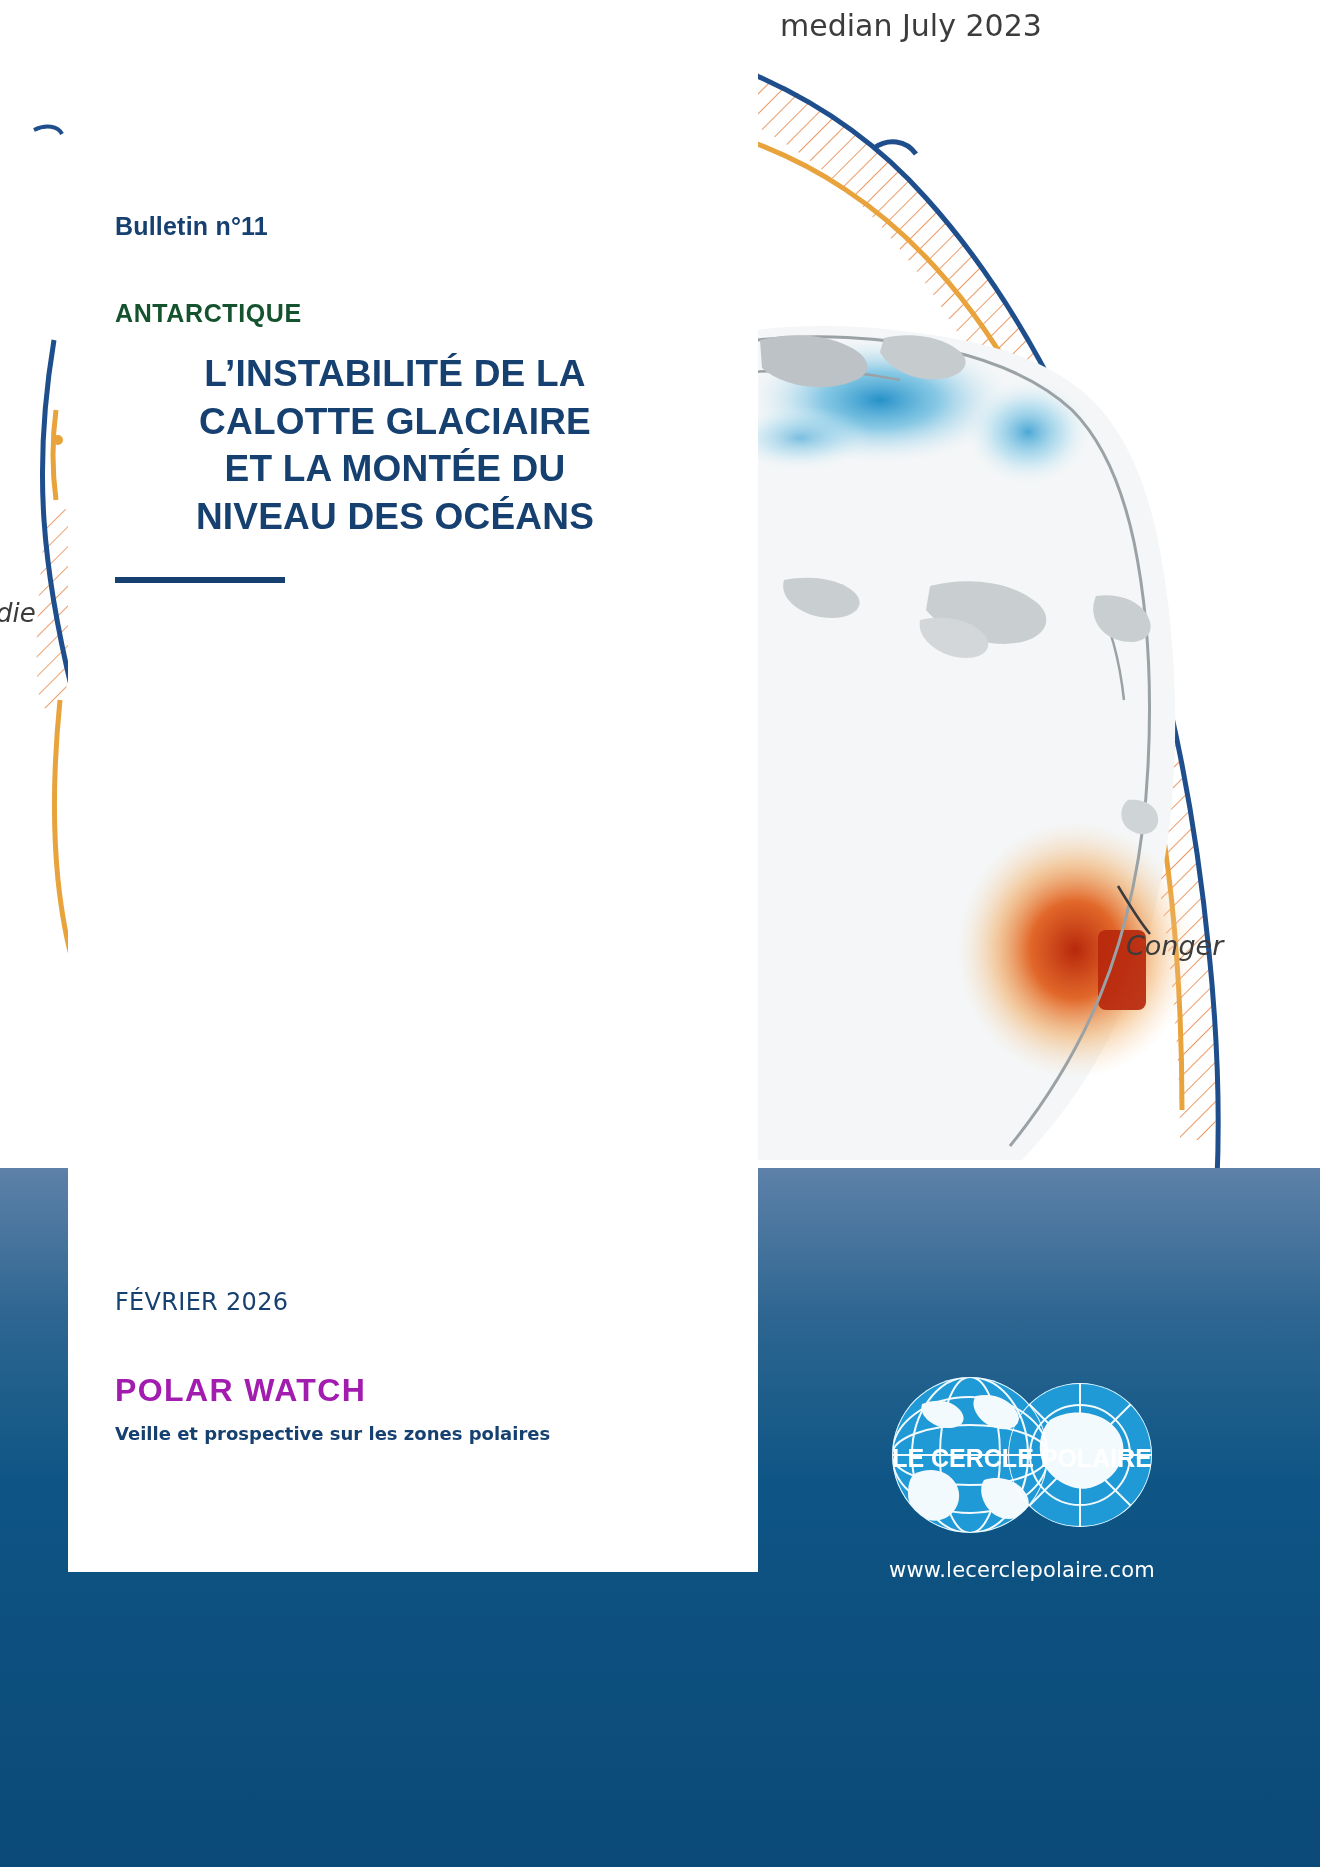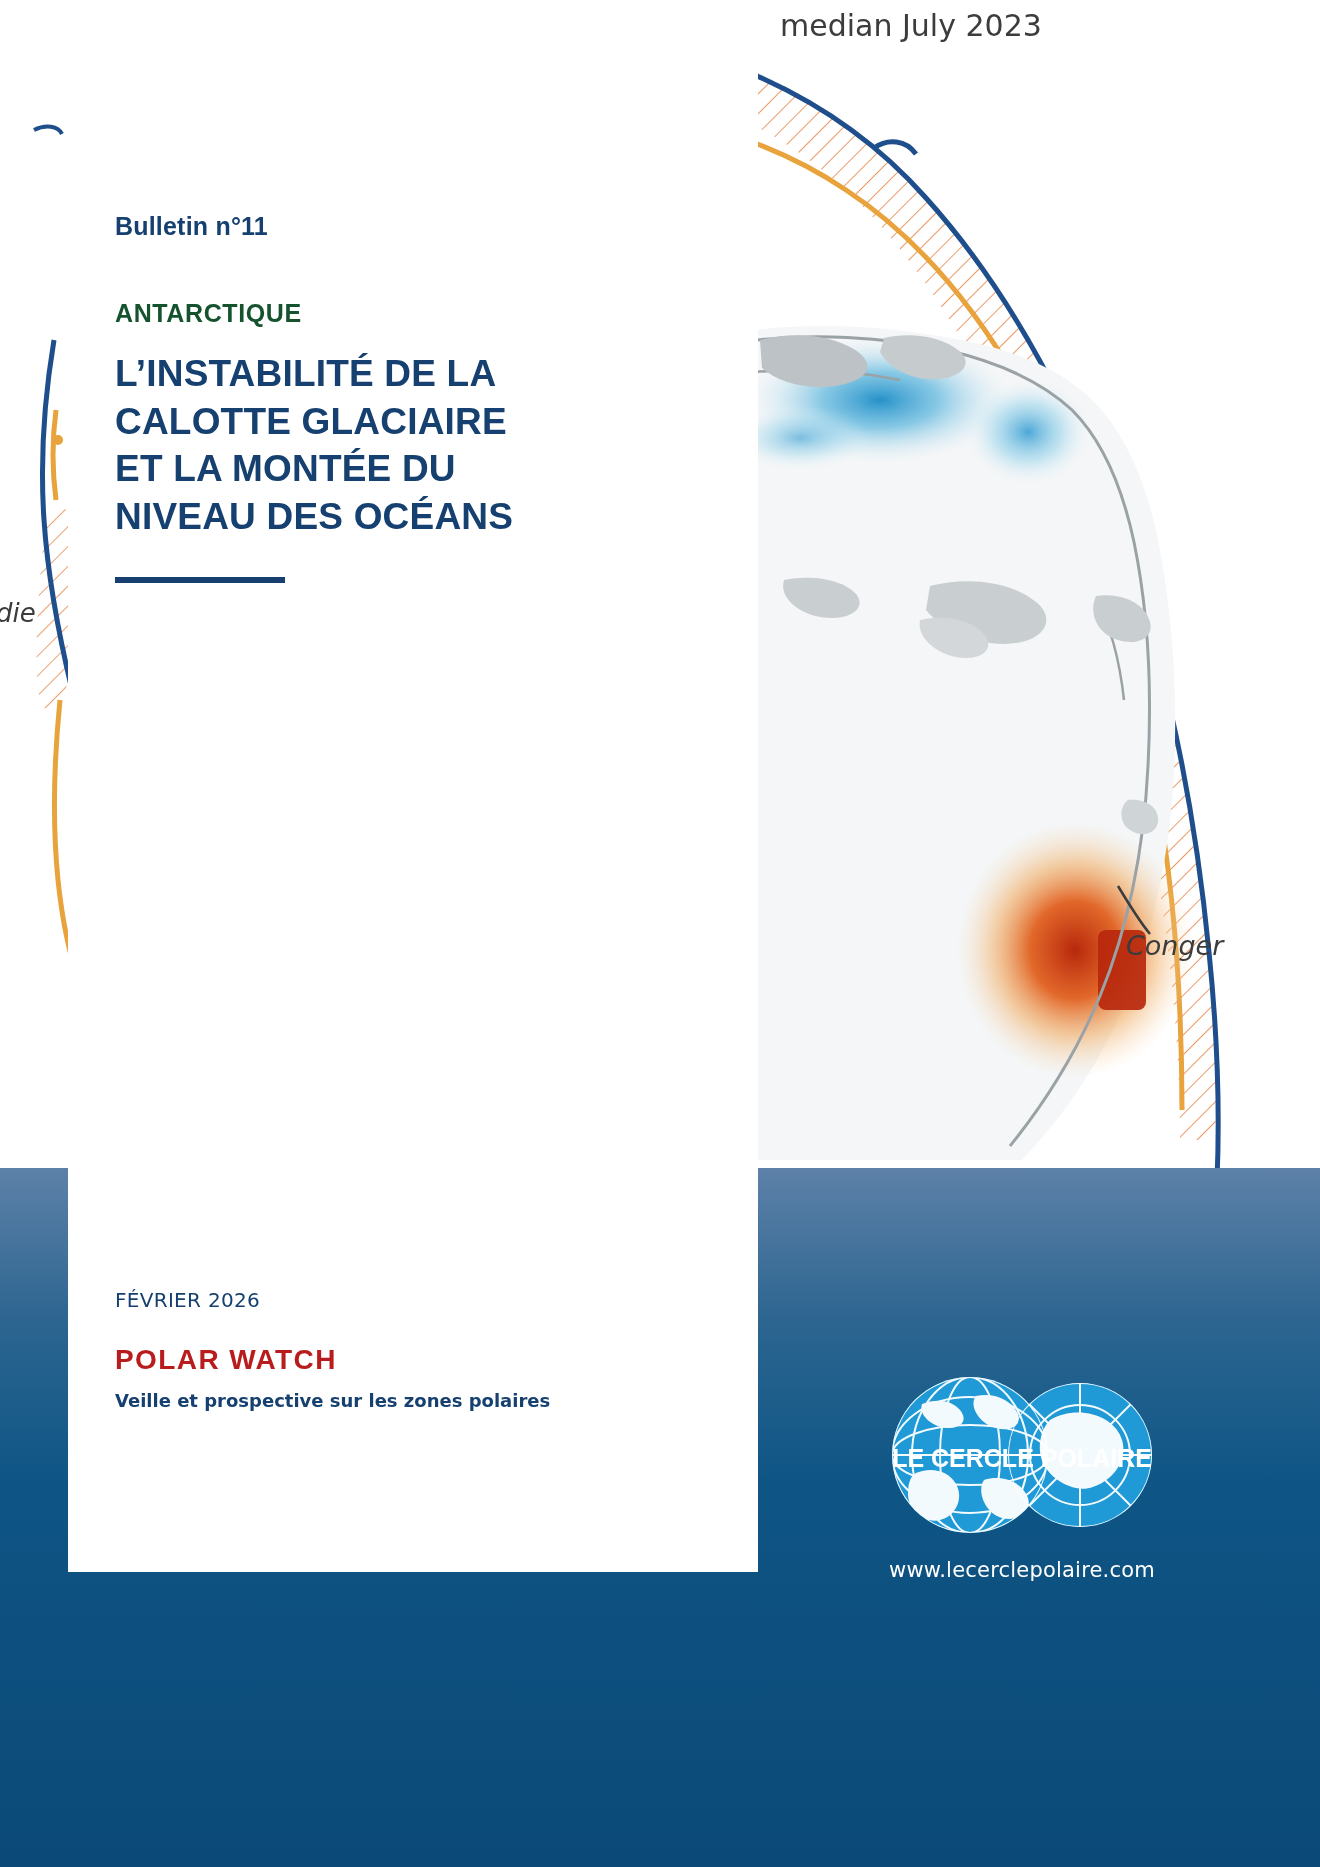--- a/index.html
+++ b/index.html
@@ -69,46 +69,47 @@
     color: #14532d;
     letter-spacing: 0.6px;
     margin-bottom: 22px;
   }
   .main-title {
     font-size: 37px;
     font-weight: bold;
     color: #16406f;
     line-height: 1.29;
     letter-spacing: 0.2px;
+    text-align: center;
   }
   .rule {
     margin-top: 36px;
     width: 170px;
     height: 6px;
     background: #16406f;
   }
 
   
   .footer-block {
     position: absolute;
     left: 115px;
     top: 1288px;
     width: 560px;
   }
   .date {
-    font-size: 20px;
+    font-size: 24px;
     color: #16406f;
     letter-spacing: 0.3px;
     font-family: "DejaVu Sans", sans-serif;
   }
   .brand {
-    margin-top: 32px;
-    font-size: 28px;
-    font-weight: bold;
-    color: #b91c1c;
+    margin-top: 56px;
+    font-size: 32px;
+    font-weight: bold;
+    color: #a21caf;
     letter-spacing: 1.4px;
   }
   .tagline {
     margin-top: 14px;
     font-size: 18px;
     font-weight: bold;
     color: #16406f;
     font-family: "DejaVu Sans", sans-serif;
   }
 

